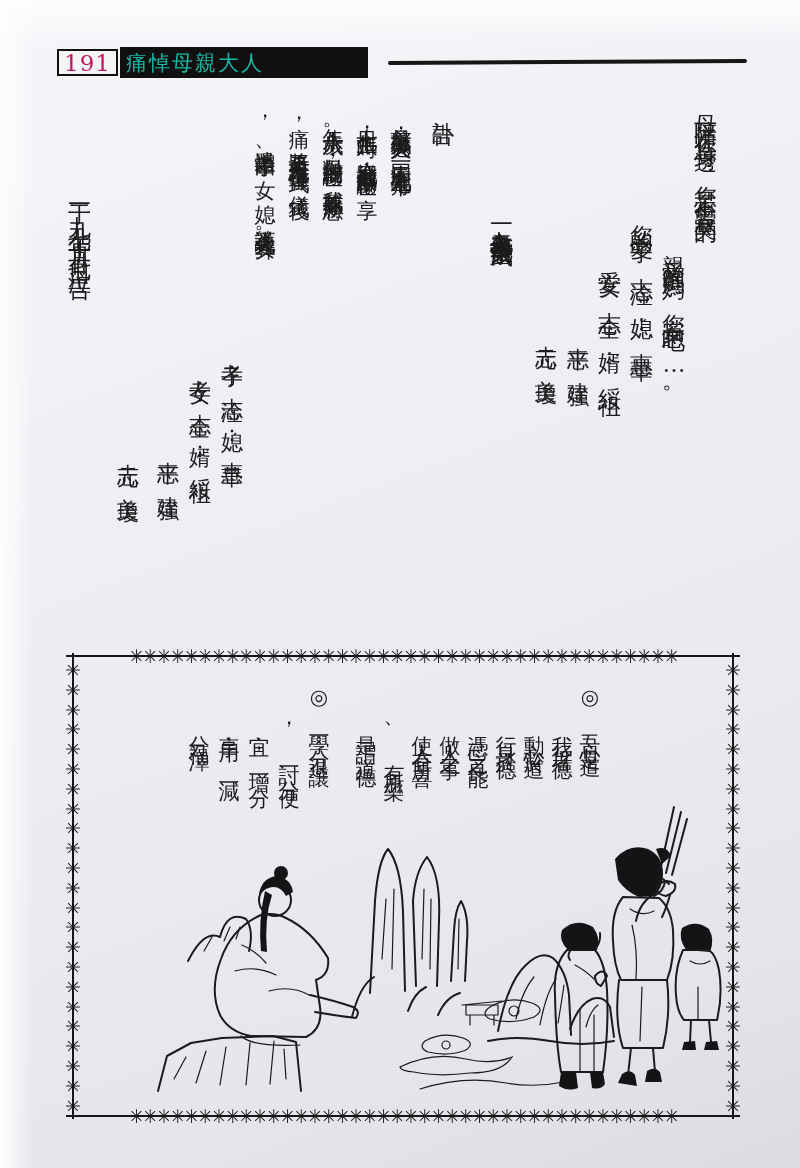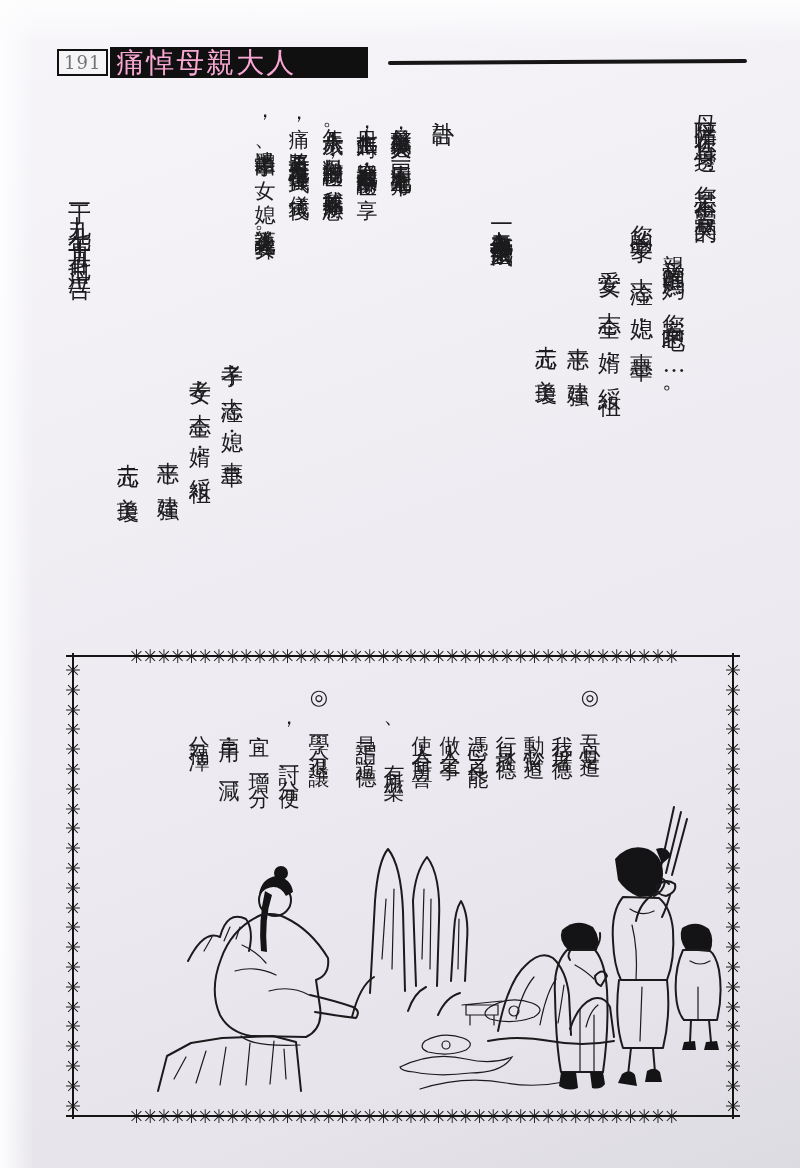--- a/index.html
+++ b/index.html
@@ -16,24 +16,24 @@
       linear-gradient(160deg,#f7f5f9 0%,#f0eef3 38%,#eceaf0 62%,#e6e4ea 85%,#dddbe2 100%);
   }
   
   .header-bar{
     position:absolute;left:55px;top:47px;width:313px;height:31px;
     background:#101010;display:flex;align-items:center;
   }
   .page-num-box{
     background:#f5f4f6;border:2px solid #101010;outline:2px solid #f5f4f6;
     margin-left:2px;padding:0 5px;height:23px;display:flex;align-items:center;
-    font-size:18px;letter-spacing:1px;color:#737373;
+    font-size:23px;letter-spacing:1px;color:#be185d;
   }
   .header-title{
-    color:#f9a8d4;font-size:28px;letter-spacing:2px;margin-left:8px;white-space:nowrap;
+    color:#14b8a6;font-size:21px;letter-spacing:2px;margin-left:8px;white-space:nowrap;
   }
   .header-rule{
     position:absolute;left:388px;top:60px;width:359px;height:4px;
     background:#161616;border-radius:2px;transform:rotate(-0.35deg);
   }
   
   .vtext{writing-mode:vertical-rl;text-orientation:upright;}
   .main-text{
     position:absolute;top:90px;left:30px;right:78px;height:555px;
   }

